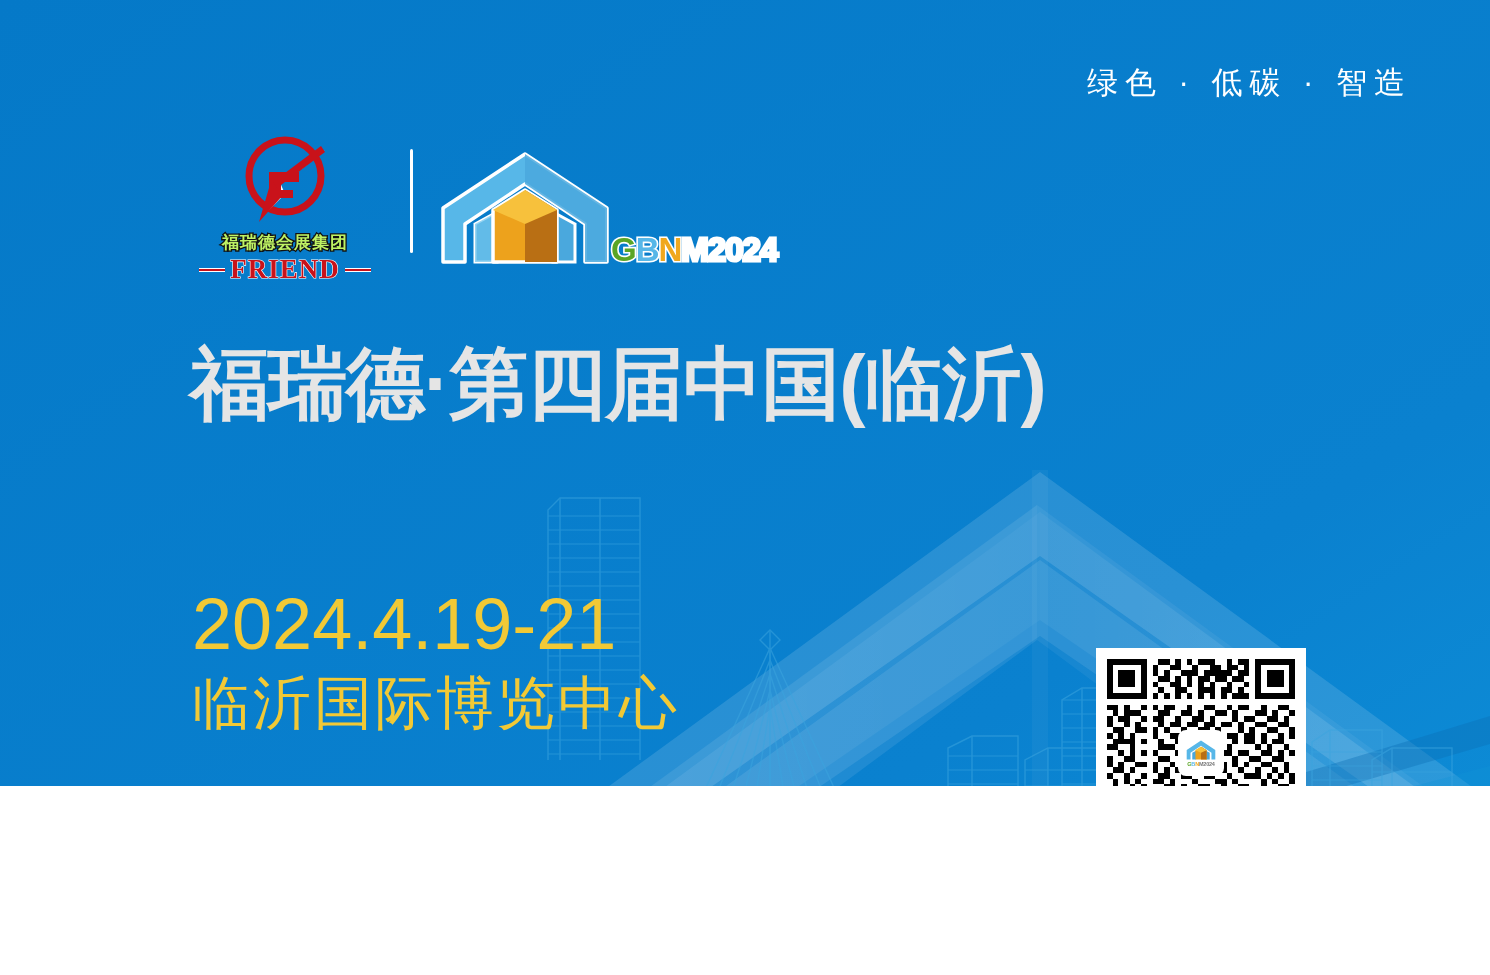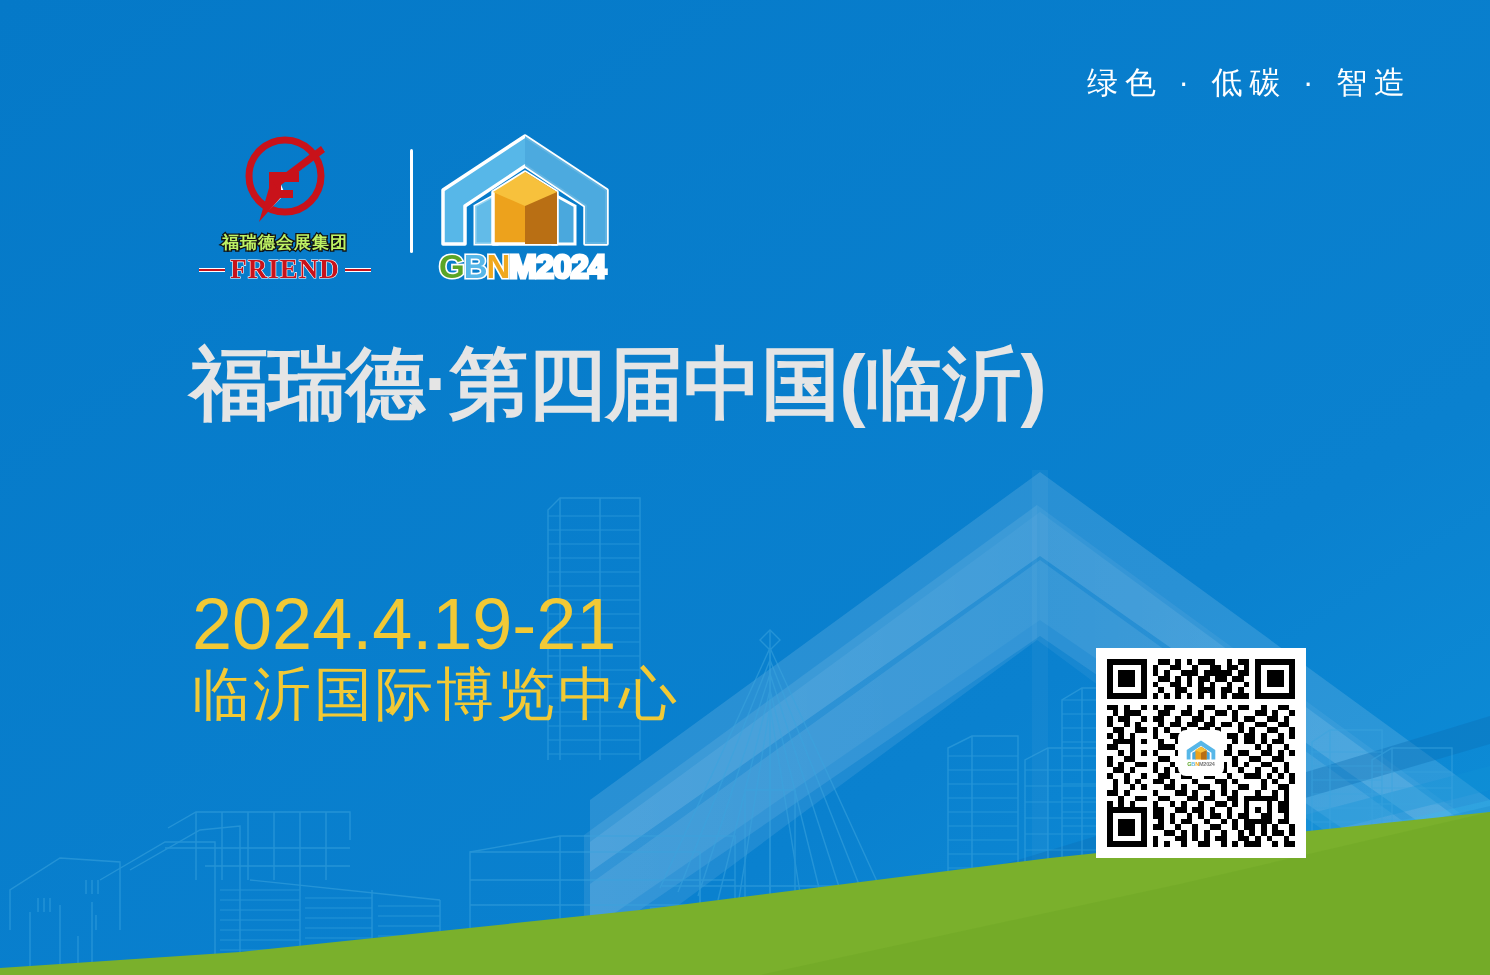--- a/index.html
+++ b/index.html
@@ -3,21 +3,21 @@
 <meta charset="utf-8">
 <style>
   html, body {
     margin: 0;
     padding: 0;
     background: #ffffff;
   }
   #banner {
     position: relative;
     width: 1490px;
-    height: 975px;
+    height: 786px;
     overflow: hidden;
     background: #0579c8;
     font-family: "Liberation Sans", "DejaVu Sans", sans-serif;
   }
 
   
   .bg-layer {
     position: absolute;
     inset: 0;
     pointer-events: none;
@@ -94,22 +94,21 @@
     height: 104px;
     background: #ffffff;
     margin: 0 26px;
     align-self: center;
     border-radius: 2px;
     margin-top: -14px;
   }
 
   .logo-gbnm {
     display: flex;
-    flex-direction: column;
-    align-items: flex-start;
+    align-items: flex-end;
   }
   .gbnm-house { width: 172px; height: 116px; display:block; }
   .gbnm-word {
     margin-top: 2px;
     font-size: 33px;
     font-weight: 700;
     letter-spacing: -1px;
     line-height: 1;
     -webkit-text-stroke: 3.2px #ffffff;
     paint-order: stroke fill;
@@ -149,21 +148,21 @@
     line-height: 1.0;
     letter-spacing: 0px;
     white-space: nowrap;
   }
   .venue-line {
     color: #f2c935;
     font-size: 58px;
     font-weight: 400;
     line-height: 1.18;
     letter-spacing: 3px;
-    margin-top: 0;
+    margin-top: 9px;
     white-space: nowrap;
   }
 
   
   .qr-card {
     position: absolute;
     left: 1096px;
     top: 648px;
     width: 210px;
     height: 210px;

